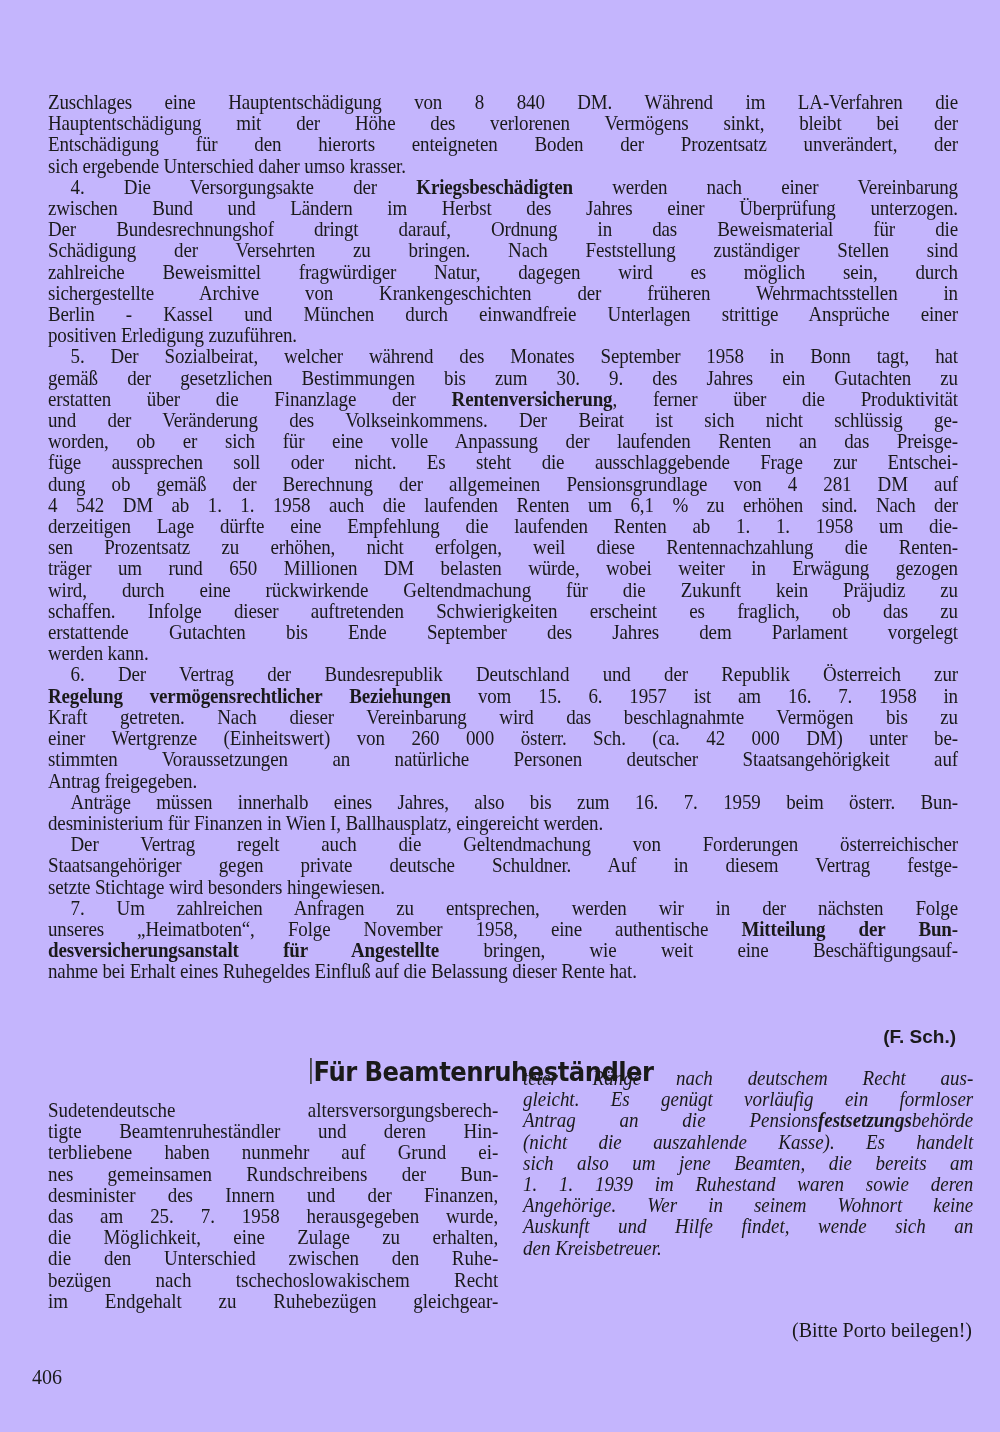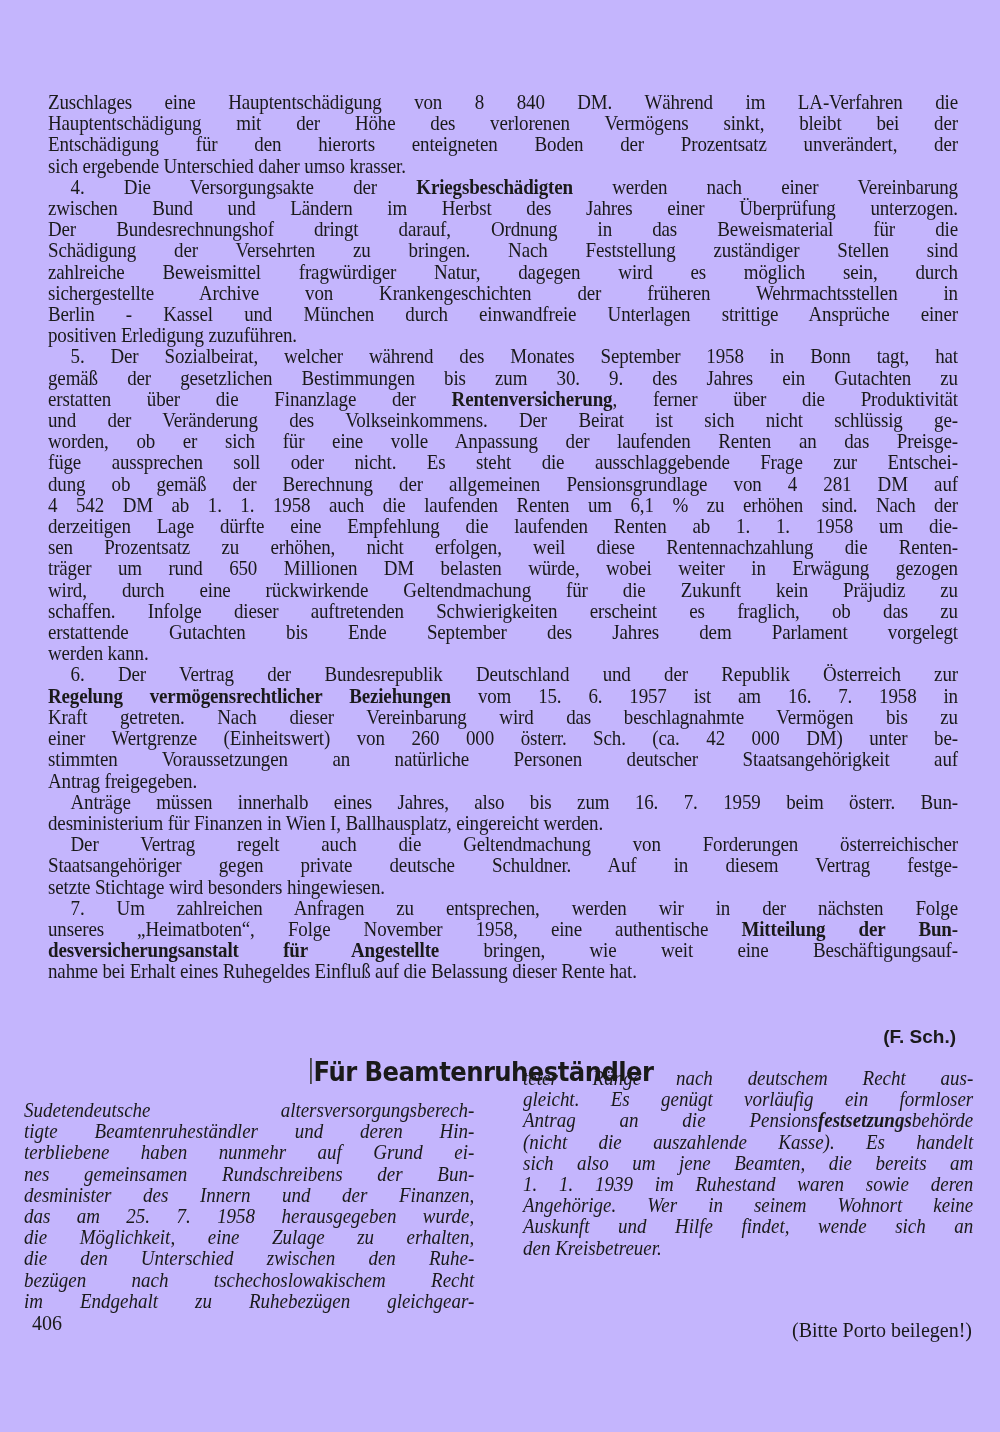--- a/index.html
+++ b/index.html
@@ -7,25 +7,25 @@
   .page { position:absolute; left:0; top:0; width:1000px; height:1432px; background:#c4b5fd; }
   .col-full { position:absolute; left:48px; width:910px; top:92px; }
   .p { font-family:"Liberation Serif", serif; font-size:20.2px; line-height:21.2px; text-align:justify; margin:0; letter-spacing:-0.15px; transform:scaleX(0.94); transform-origin:left top; width:968px; }
   .line { display:block; white-space:nowrap; text-align-last:justify; text-align:justify; }
   .line.last { text-align-last:left; }
   .indent { padding-left:24px; }
   b { font-weight:bold; }
   .sig { position:absolute; right:44px; top:1026px; font-family:Liberation Sans, sans-serif; font-weight:bold; font-size:19px; }
   .headline { position:absolute; left:310px; top:1056px; font-family:"DejaVu Sans", sans-serif; font-weight:bold; font-size:27px; letter-spacing:-0.6px; transform:scaleX(0.9); transform-origin:left top; }
   .headline .bar { display:inline-block; width:2px; height:26px; background:#444; vertical-align:-3px; margin-right:2px; }
-  .col-left { position:absolute; left:24px; top:1100px; width:450px;font-style:italic; }
+  .col-left { position:absolute; left:48px; top:1100px; width:450px; }
   .col-right { position:absolute; left:523px; top:1068px; width:450px;font-style:italic; }
   .p2 { font-family:"Liberation Serif", serif; font-size:20.2px; line-height:21.2px; margin:0; transform:scaleX(0.94); transform-origin:left top; width:479px; }
   .porto { position:absolute; right:28px; top:1319px; font-family:"Liberation Serif", serif; font-size:20px;margin-left:33px; }
-  .pageno { position:absolute; left:32px; top:1312px; font-family:"Liberation Serif", serif; font-size:20px; }
+  .pageno { position:absolute; left:32px; top:1366px; font-family:"Liberation Serif", serif; font-size:20px; }
 </style>
 </head>
 <body>
 
 <div class="page">
 
   <div class="col-full">
     <p class="p">
       <span class="line">Zuschlages eine Hauptentschädigung von 8 840 DM. Während im LA-Verfahren die</span>
       <span class="line">Hauptentschädigung mit der Höhe des verlorenen Vermögens sinkt, bleibt bei der</span>

